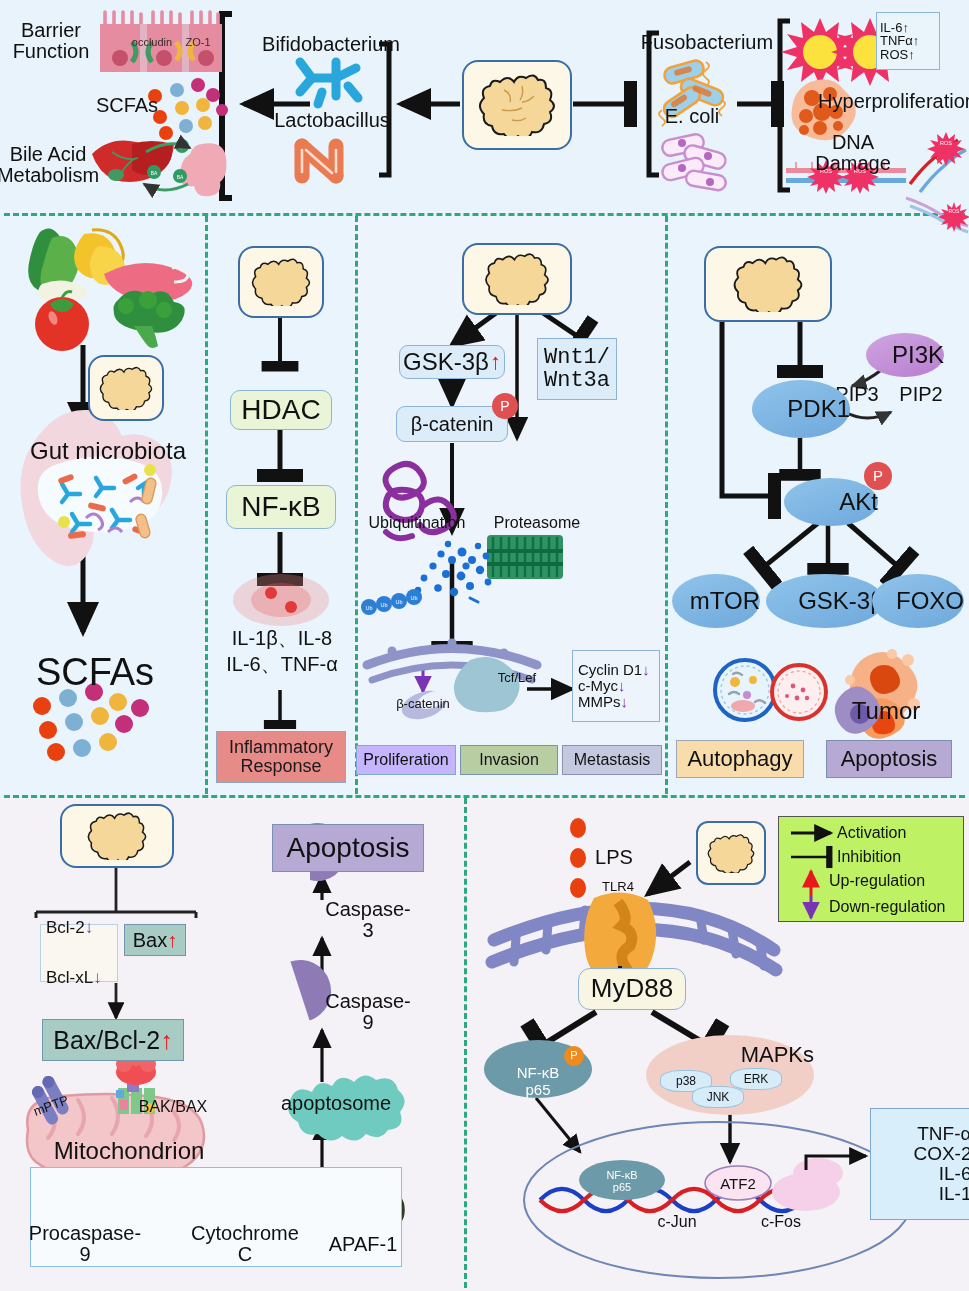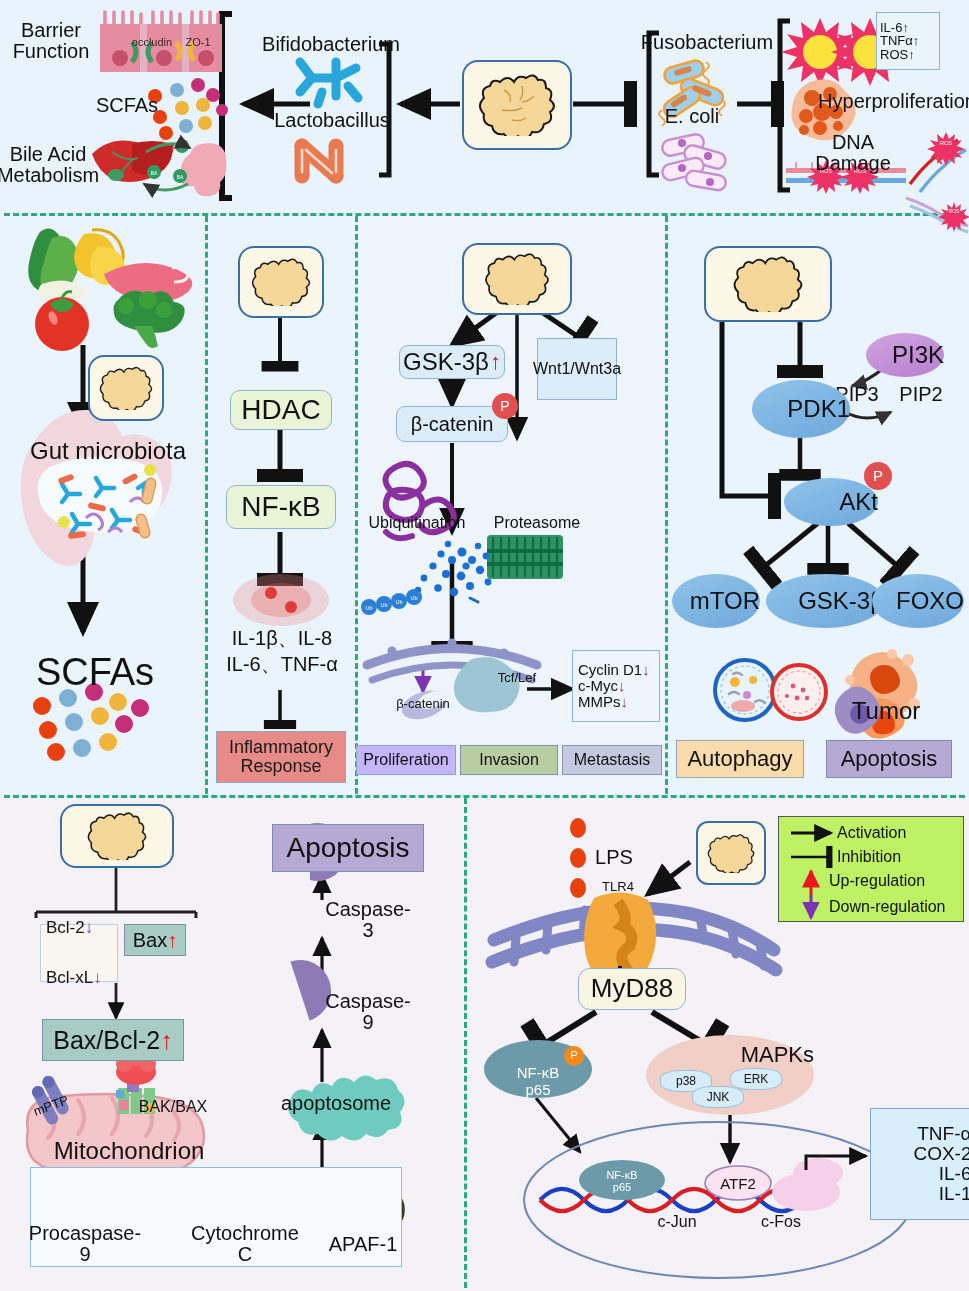--- a/index.html
+++ b/index.html
@@ -713,21 +713,21 @@
 
   <div class="ginger" style="left:462px; top:243px; width:110px; height:72px;">
     <svg width="68" height="52" viewBox="0 0 78 62">
         <path d="M22,8 q8,-8 14,0 q4,-8 12,-4 q8,-6 12,2 q8,-2 8,8 q8,2 4,12 q8,6 0,12 q4,10 -6,12 q-2,10 -12,8 q-4,10 -14,4 q-8,6 -14,-2 q-10,2 -12,-8 q-10,-2 -8,-12 q-8,-8 0,-16 q-4,-10 6,-12 q2,-8 10,-4z" fill="#f5d79a" stroke="#1a1a1a" stroke-width="2"></path>
       </svg>
   </div>
   <div class="node lbl-blue rbox t-xl" style="left:399px; top:345px; width:106px; height:34px;">
     <span>GSK-3β</span>
       <span class="up" style="font-size:22px; margin-left:1px;">↑</span>
   </div>
-  <div class="node lbl-blue" style="left:537px; top:338px; width:80px; height:62px; font-size:16px;">
+  <div class="node lbl-blue" style="left:537px; top:338px; width:80px; height:62px; flex-direction:column; font-size:22px;font-family:Liberation Mono, monospace;">
     <span>Wnt1/</span>
     <span>Wnt3a</span>
   </div>
   <div class="node lbl-blue rbox t-lg" style="left:396px; top:406px; width:112px; height:36px;">
     <span>β-catenin</span>
   </div>
   <div class="node" style="left:492px; top:393px; width:26px; height:26px; border-radius:50%; background:#e05050; color:#fff; font-size:14px;">
     <span>P</span>
   </div>
   <div class="node t-md" style="left:362px; top:512px; width:110px; height:22px;">

